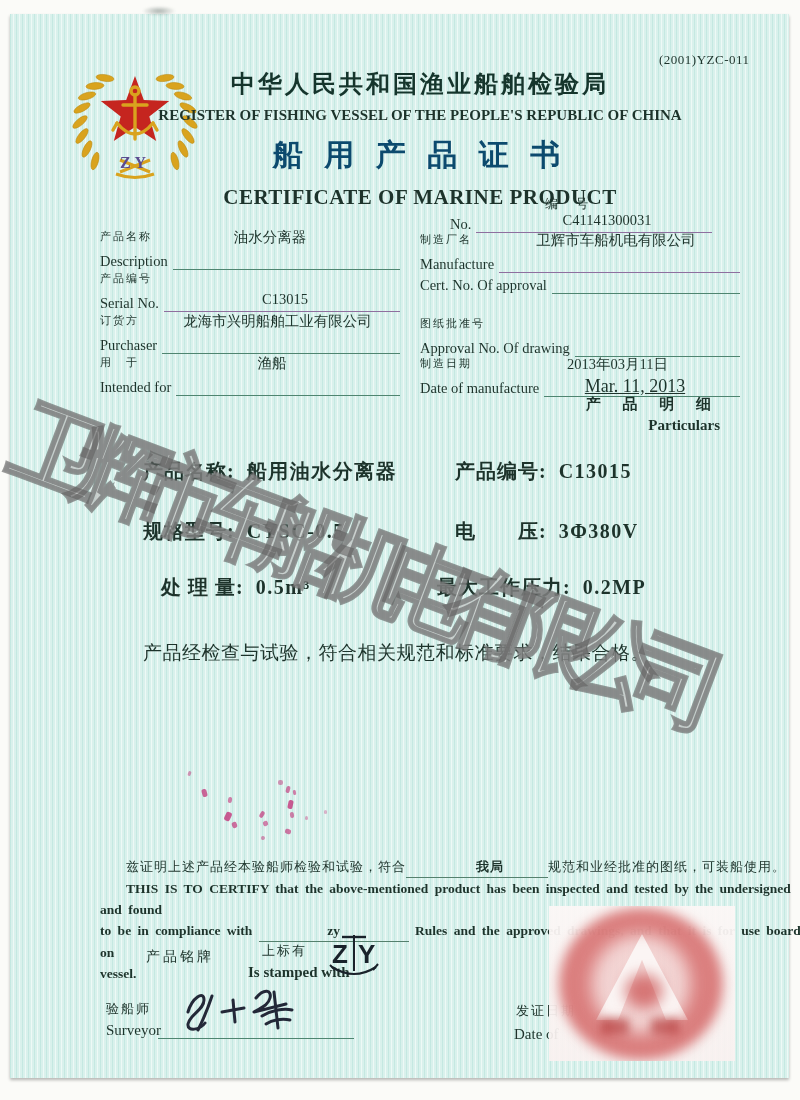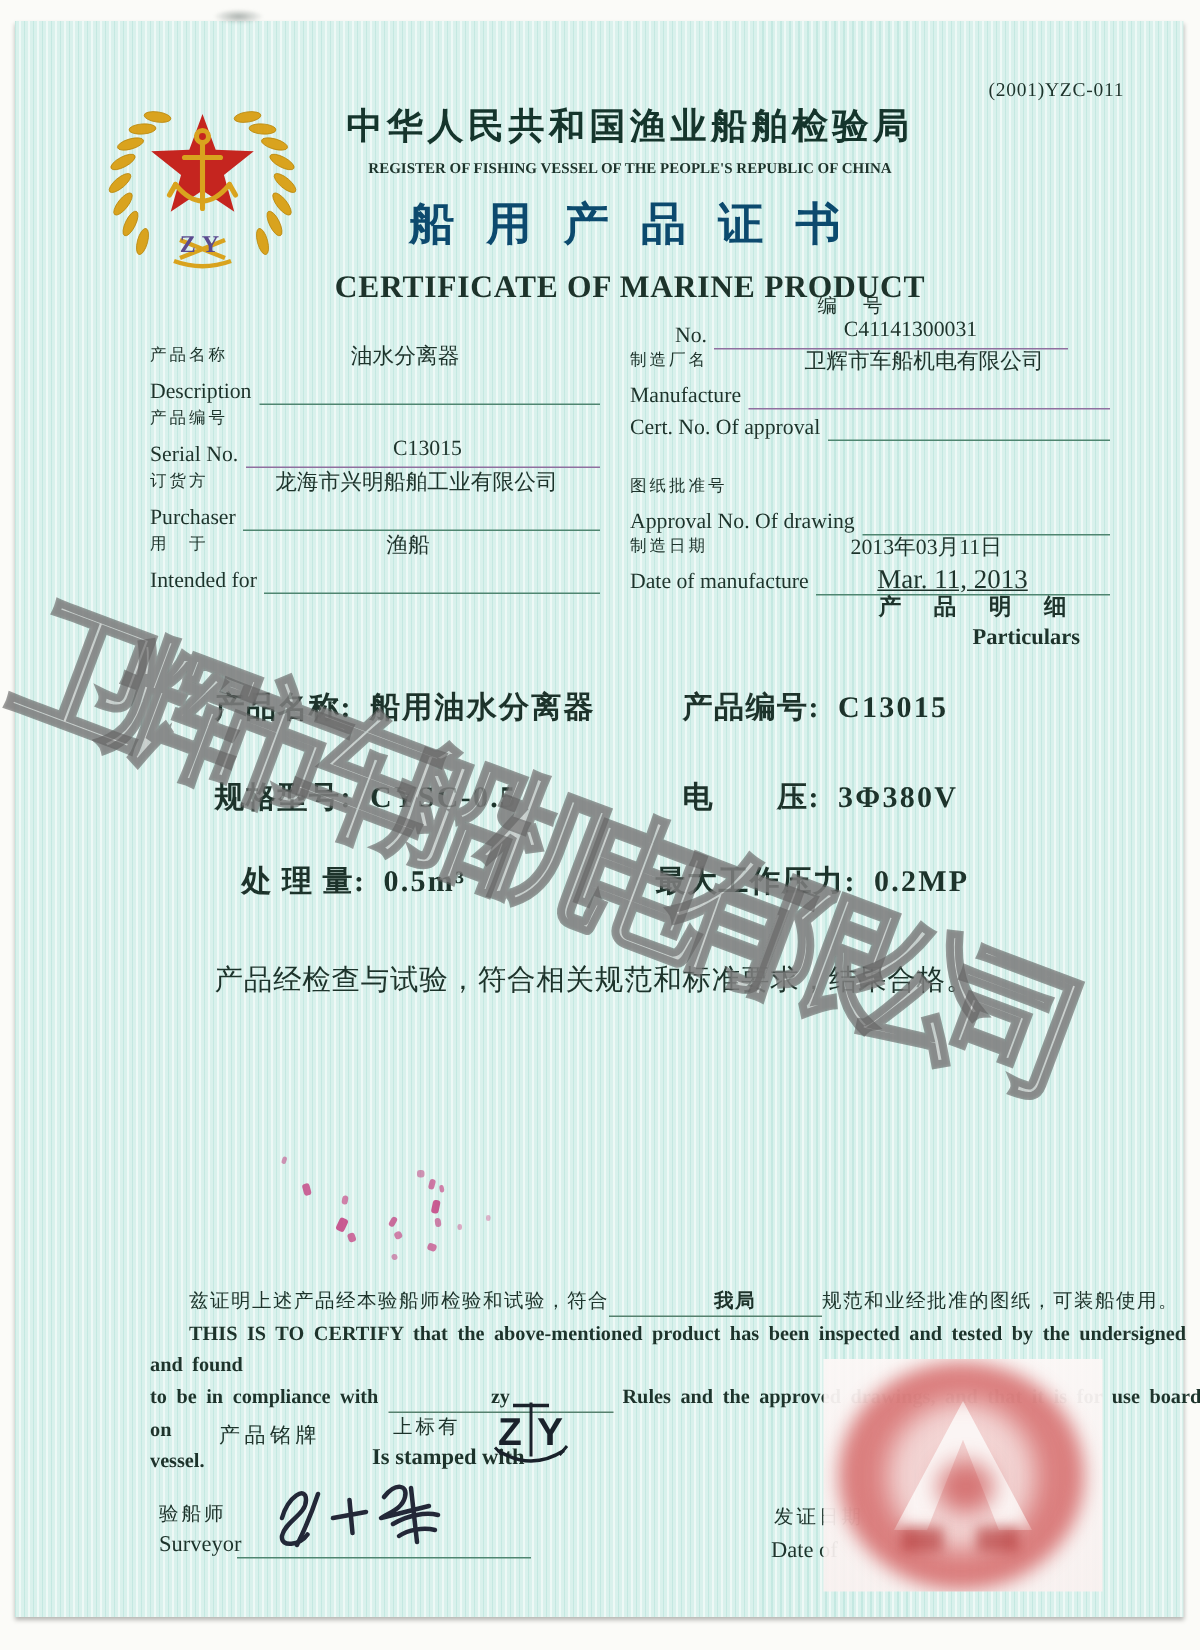--- a/index.html
+++ b/index.html
@@ -8,21 +8,21 @@
   .paper{position:absolute;left:10px;top:14px;width:779px;height:1064px;
          background-color:#d9f1ec;
          background-image:repeating-linear-gradient(90deg, rgba(176,224,215,.5) 0 1px,
             rgba(255,255,255,0) 1px 3px, rgba(255,255,255,.55) 3px 4px, rgba(255,255,255,0) 4px 6px);
          box-shadow:0 2px 3px rgba(0,0,0,.28);}
 
   
   .form-code{position:absolute;left:659px;top:52px;font-size:13px;letter-spacing:.5px;}
   .hdr{position:absolute;left:150px;top:68px;width:540px;text-align:center;z-index:10;}
   .hdr .zh-authority{font-size:24px;font-weight:600;letter-spacing:3px;color:#15352c;}
-  .hdr .en-authority{font-size:10px;font-weight:700;margin-top:7px;letter-spacing:0;}
+  .hdr .en-authority{font-size:15px;font-weight:700;margin-top:7px;letter-spacing:0;}
   .hdr .zh-title{font-size:30px;font-weight:700;letter-spacing:7px;margin-top:11px;color:#0c4a6e;}
   .hdr .en-title{font-size:21px;font-weight:700;margin-top:9px;letter-spacing:.5px;}
 
   
   .frow{position:absolute;z-index:10;}
   .frow .zh{font-size:11px;letter-spacing:2px;height:21px;}
   .frow .fval{position:absolute;top:-1px;right:0;text-align:center;font-size:14.5px;white-space:nowrap;}
   .frow .fval2{position:absolute;top:20px;right:0;text-align:center;font-size:18px;white-space:nowrap;text-decoration:underline;}
   .frow .enrow{display:flex;align-items:flex-end;height:20px;}
   .frow .en{font-size:14.5px;white-space:nowrap;padding-right:5px;}

